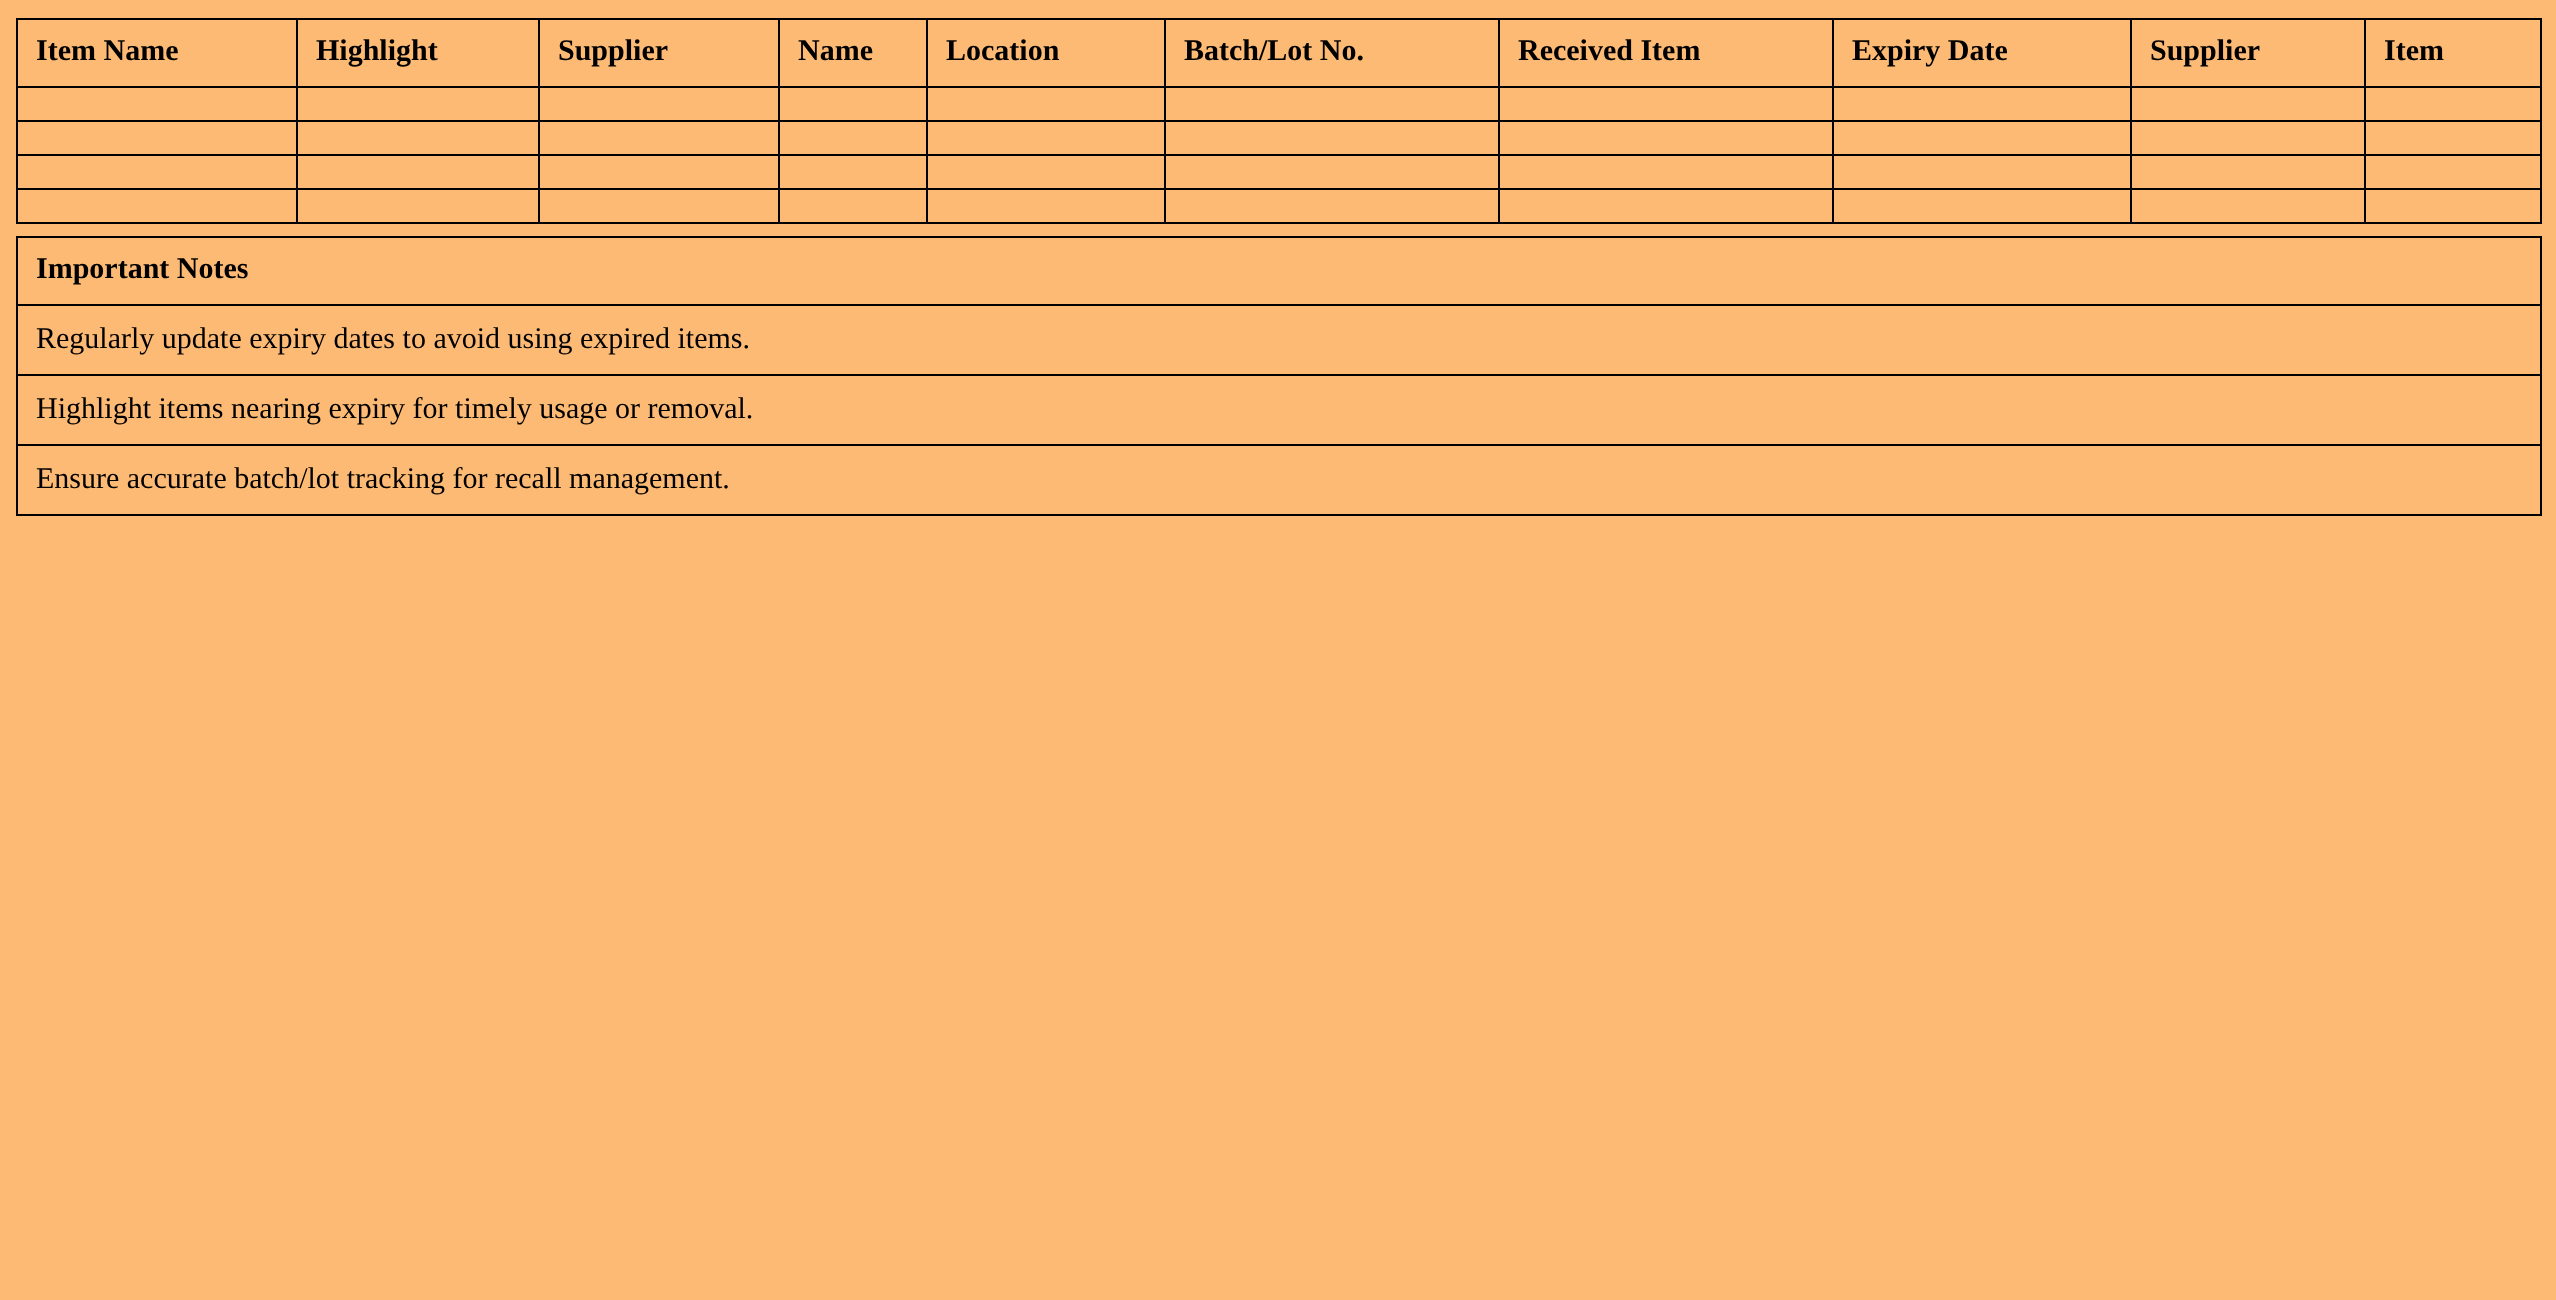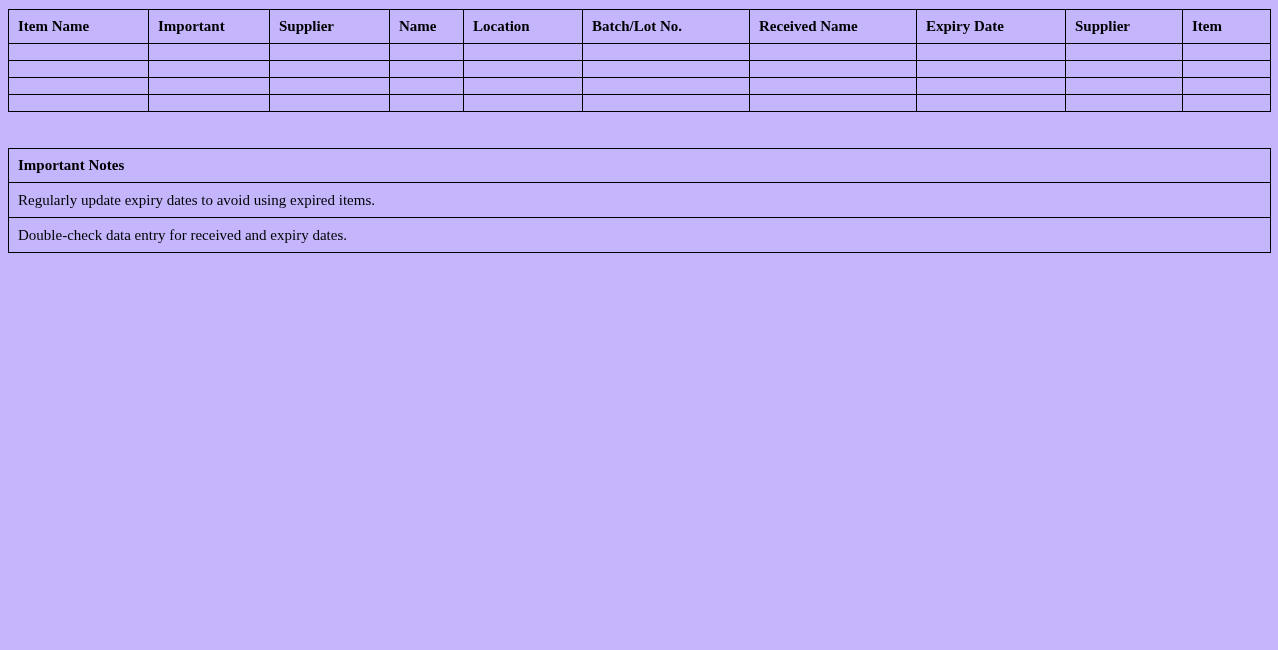--- a/index.html
+++ b/index.html
@@ -6,21 +6,21 @@
   html, body {
     margin: 0;
     padding: 0;
     background: #ffffff;
     color: #000000;
     font-family: "Liberation Serif", "DejaVu Serif", serif;
   }
   .page {
     width: 1278px;
     height: 650px;
-    background: #c4b5fd;
+    background: #fdba74;
     padding: 9px 0 0 8px;
   }
   table {
     border-collapse: collapse;
     table-layout: fixed;
     width: 1262px;
   }
   th, td {
     border: 1px solid #000000;
     font-size: 15px;
@@ -34,21 +34,21 @@
   .inventory-table th {
     height: 34px;
     font-weight: bold;
   }
   .inventory-table td {
     height: 17px;
     line-height: 15px;
   }
   
   .notes-table {
-    margin-top: 36px;
+    margin-top: 6px;
   }
   .notes-table th {
     height: 34px;
     font-weight: bold;
   }
   .notes-table td {
     height: 35px;
     font-weight: normal;
   }
 </style>
@@ -66,26 +66,26 @@
       <col style="width:119px">
       <col style="width:167px">
       <col style="width:167px">
       <col style="width:149px">
       <col style="width:117px">
       <col style="width:88px">
     </colgroup>
     <thead>
       <tr>
         <th>Item Name</th>
-        <th>Important</th>
+        <th>Highlight</th>
         <th>Supplier</th>
         <th>Name</th>
         <th>Location</th>
         <th>Batch/Lot No.</th>
-        <th>Received Name</th>
+        <th>Received Item</th>
         <th>Expiry Date</th>
         <th>Supplier</th>
         <th>Item</th>
       </tr>
     </thead>
     <tbody>
       <tr>
         <td></td>
         <td></td>
         <td></td>
@@ -143,18 +143,21 @@
     <thead>
       <tr>
         <th>Important Notes</th>
       </tr>
     </thead>
     <tbody>
       <tr>
         <td>Regularly update expiry dates to avoid using expired items.</td>
       </tr>
       <tr>
-        <td>Double-check data entry for received and expiry dates.</td>
+        <td>Highlight items nearing expiry for timely usage or removal.</td>
+      </tr>
+      <tr>
+        <td>Ensure accurate batch/lot tracking for recall management.</td>
       </tr>
     </tbody>
   </table>
 
 </div>
 
 </body></html>

